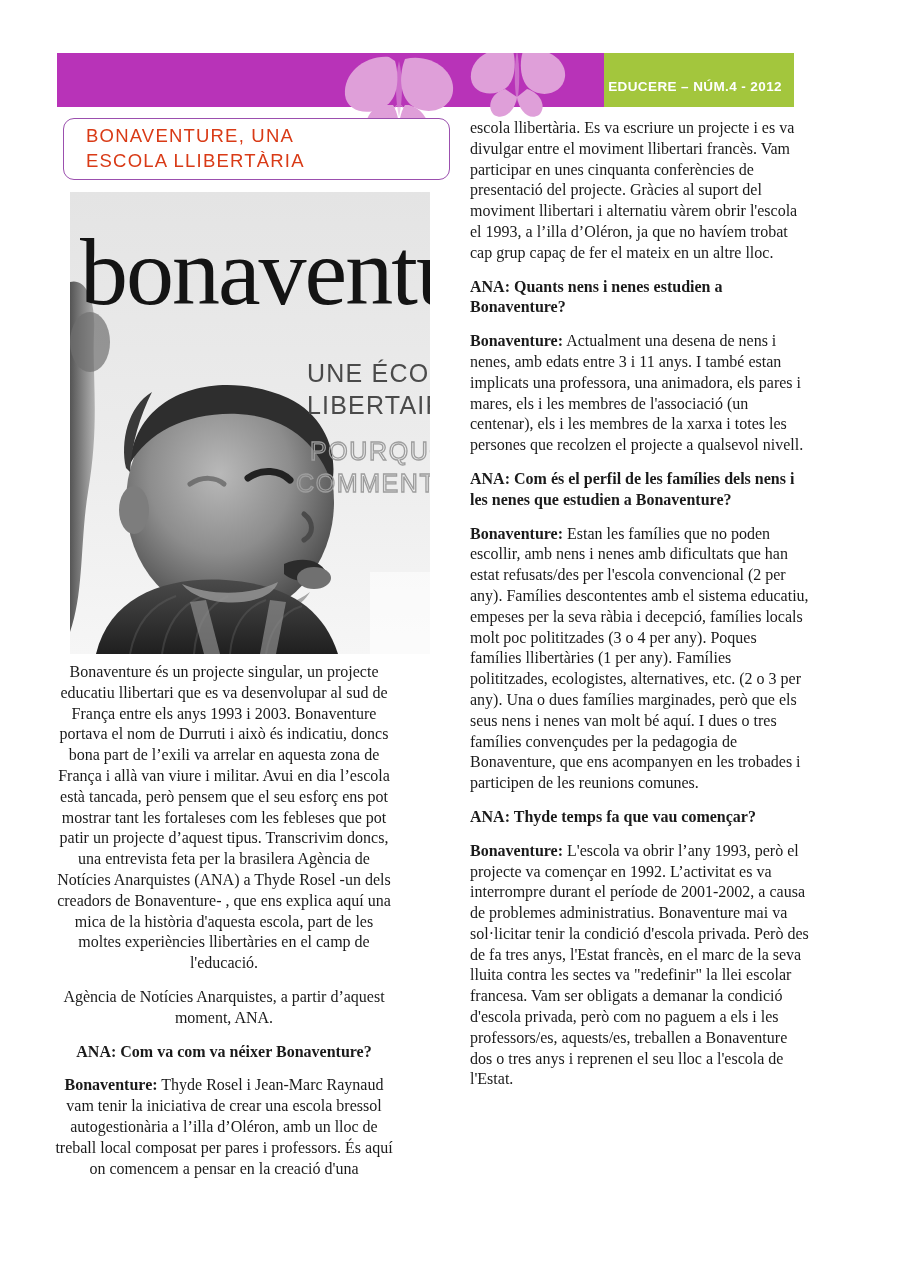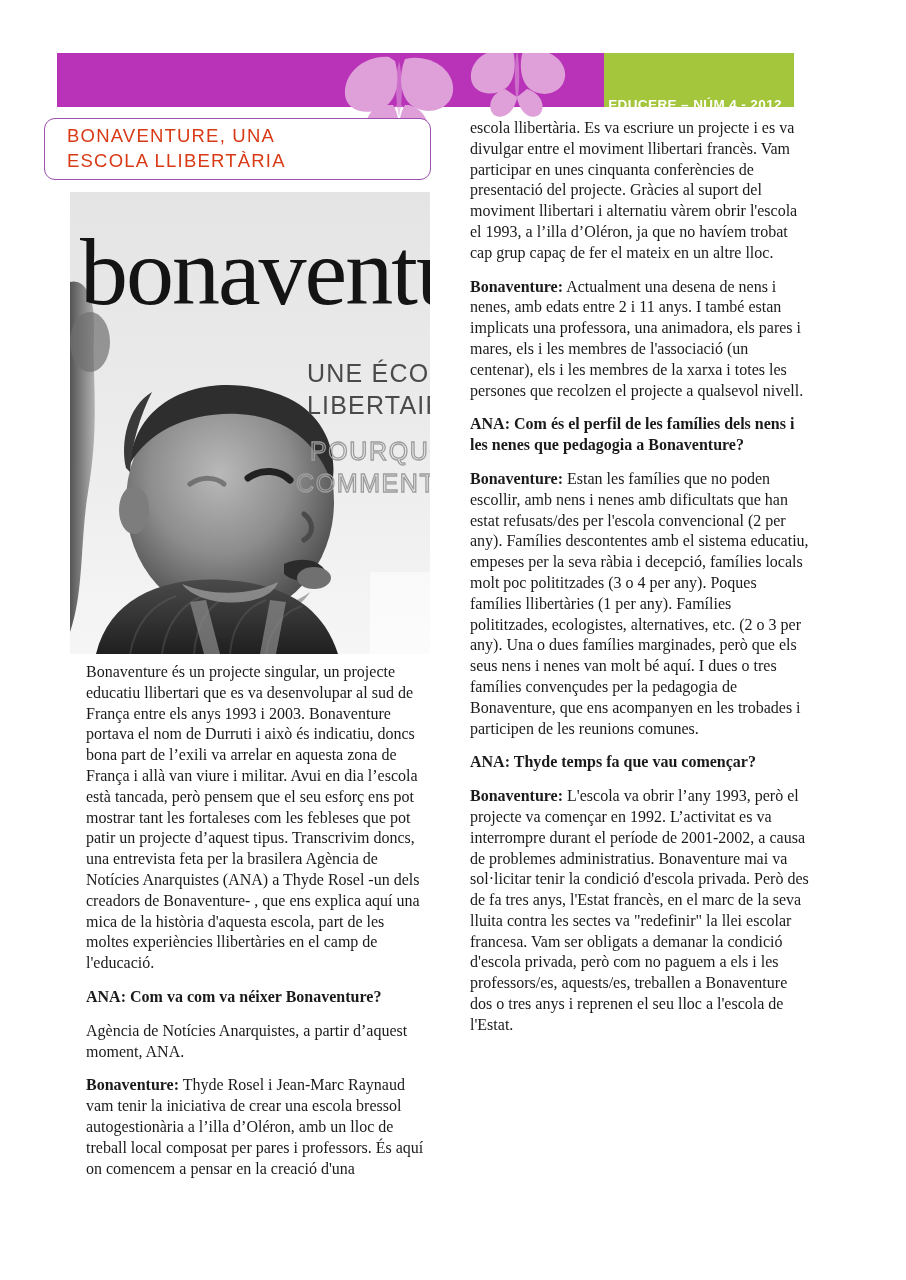--- a/index.html
+++ b/index.html
@@ -24,34 +24,34 @@
   }
   .header-green {
     position: absolute; left: 547px; top: 0;
     width: 190px; height: 54px;
     background: #a3c63d;
   }
   .header-label {
     position: absolute; right: 12px; top: 0; height: 67px;
     display: flex; align-items: center;
     color: #ffffff; font-size: 13.5px; font-weight: bold;
-    letter-spacing: 0.4px; white-space: nowrap; margin-top: 18px;
+    letter-spacing: 0.4px; white-space: nowrap;
   }
 
   
   .butterfly-wrap {
     position: absolute; left: 57px; top: 53px;
     width: 547px; height: 82px;
     overflow: hidden; pointer-events: none;
   }
   .butterfly-wrap svg { position: absolute; left: 280px; top: -6px; }
 
   
   .title-box {
-    position: absolute; left: 44px; top: 118px;
+    position: absolute; left: 63px; top: 118px;
     width: 387px; height: 62px;
     border: 1.6px solid #9b4fae;
     border-radius: 11px;
     background: #ffffff;
     display: flex; align-items: center;
   }
   .title-text {
     padding-left: 22px;
     color: #d93a16;
     font-size: 18.5px;
@@ -71,21 +71,21 @@
   .photo svg { display: block; }
 
   
   .col {
     position: absolute;
     font-size: 16px;
     line-height: 1.30;
     color: #1a1a1a;
     font-family: Liberation Serif, serif;
   }
-  .col-left  { left: 86px;  top: 662px; width: 340px; }
+  .col-left  { left: 54px;  top: 662px; width: 340px; text-align: center; }
   .col-right { left: 470px; top: 118px; width: 340px; }
 
   .para { margin: 0 0 13px 0; }
   .para:last-child { margin-bottom: 0; }
   .para.qa { font-weight: bold; }
   .para .lead { font-weight: bold; }
 </style>
 </head>
 <body>
 
@@ -198,27 +198,28 @@
 
       <text x="240" y="268" font-family="'Liberation Sans', sans-serif" font-size="25" fill="none" stroke="#9d9d9d" stroke-width="1.3" letter-spacing="1.6">POURQUOI</text>
       <text x="226" y="300" font-family="'Liberation Sans', sans-serif" font-size="25" fill="none" stroke="#9d9d9d" stroke-width="1.3" letter-spacing="1.6">COMMENT?</text>
 
       <rect x="300" y="380" width="60" height="82" fill="#ffffff" opacity="0.55"></rect>
     </svg>
   </div>
 
   <div class="col col-left">
       <div class="para">Bonaventure és un projecte singular, un projecte educatiu llibertari que es va desenvolupar al sud de França entre els anys 1993 i 2003. Bonaventure portava el nom de Durruti i això és indicatiu, doncs bona part de l’exili va arrelar en aquesta zona de França i allà van viure i militar. Avui en dia l’escola està tancada, però pensem que el seu esforç ens pot mostrar tant les fortaleses com les febleses que pot patir un projecte d’aquest tipus. Transcrivim doncs, una entrevista feta per la brasilera Agència de Notícies Anarquistes (ANA) a Thyde Rosel  -un dels creadors de Bonaventure- , que ens explica aquí una mica de la història d'aquesta escola, part de les moltes experiències llibertàries en el camp de l'educació.</div>
+      <div class="para">Agència de Notícies Anarquistes, a partir d’aquest moment, ANA.</div>
       <div class="para qa">ANA: Com va com va néixer Bonaventure?</div>
-      <div class="para">Agència de Notícies Anarquistes, a partir d’aquest moment, ANA.</div>
       <div class="para"><span class="lead">Bonaventure:</span><span> Thyde Rosel i Jean-Marc Raynaud vam tenir la iniciativa de crear una escola bressol autogestionària a l’illa d’Oléron, amb un lloc de treball local composat per pares i professors. És aquí on comencem a pensar en la creació d'una</span></div>
     </div>
 
   <div class="col col-right">
       <div class="para">escola llibertària. Es va escriure un projecte i es va divulgar entre el  moviment llibertari francès. Vam participar en unes cinquanta conferències de presentació del projecte. Gràcies al suport del moviment llibertari i alternatiu vàrem obrir l'escola el 1993, a l’illa d’Oléron, ja que no havíem trobat cap grup capaç de fer el mateix en un altre lloc.</div>
-      <div class="para"><span class="lead">Bonaventure:</span><span> Actualment una desena de nens i nenes, amb edats entre 2 i 11 anys. I també estan implicats una professora, una animadora, els pares i mares, els i les membres de l'associació (un centenar), els i les membres de la xarxa i totes les persones que recolzen el projecte a qualsevol nivell.</span></div>
-      <div class="para qa">ANA: Com és el perfil de les famílies dels nens i les nenes que pedagogia a Bonaventure?</div>
+      <div class="para qa">ANA: Quants nens i nenes estudien a Bonaventure?</div>
+      <div class="para"><span class="lead">Bonaventure:</span><span> Actualment una desena de nens i nenes, amb edats entre 3 i 11 anys. I també estan implicats una professora, una animadora, els pares i mares, els i les membres de l'associació (un centenar), els i les membres de la xarxa i totes les persones que recolzen el projecte a qualsevol nivell.</span></div>
+      <div class="para qa">ANA: Com és el perfil de les famílies dels nens i les nenes que estudien a Bonaventure?</div>
       <div class="para"><span class="lead">Bonaventure:</span><span> Estan les famílies que no poden escollir, amb nens i nenes amb dificultats que han estat refusats/des per l'escola convencional (2 per any). Famílies descontentes amb el sistema educatiu, empeses per la seva ràbia i decepció, famílies locals molt poc polititzades (3 o 4 per any). Poques famílies llibertàries (1 per any). Famílies polititzades, ecologistes, alternatives, etc. (2 o 3 per any). Una o dues famílies marginades, però que els seus nens i nenes van molt bé aquí. I dues o tres famílies convençudes per la pedagogia de Bonaventure, que ens acompanyen en les trobades i participen de les reunions comunes.</span></div>
       <div class="para qa">ANA: Thyde temps fa que vau començar?</div>
       <div class="para"><span class="lead">Bonaventure:</span><span> L'escola va obrir l’any 1993, però el projecte va començar en 1992. L’activitat es va interrompre durant el període de 2001-2002, a causa de problemes administratius. Bonaventure mai va sol·licitar tenir la condició d'escola privada. Però des de fa tres anys, l'Estat francès, en el marc de la seva lluita contra les sectes va "redefinir" la llei escolar francesa. Vam ser obligats a demanar la condició d'escola privada, però com no paguem a els i les professors/es, aquests/es, treballen a Bonaventure dos o tres anys i reprenen el seu lloc a l'escola de l'Estat.</span></div>
     </div>
 
 </div>
 
 </body></html>

